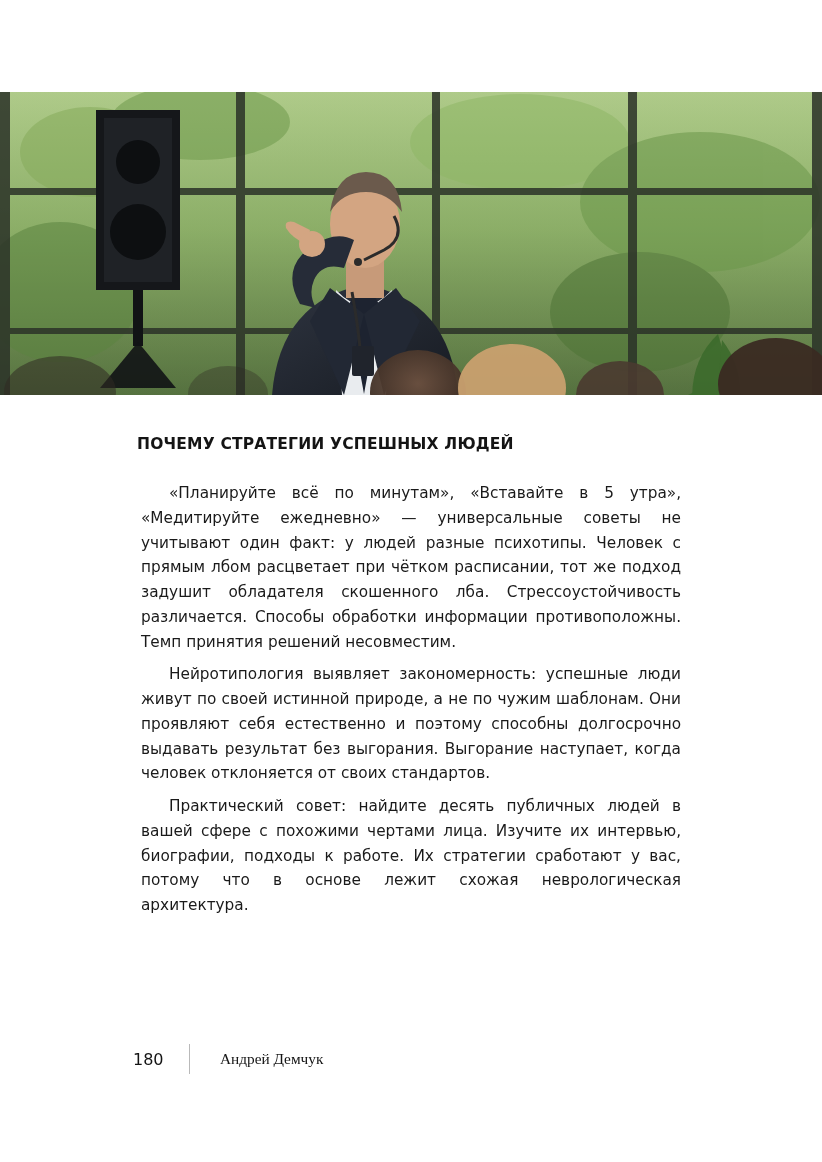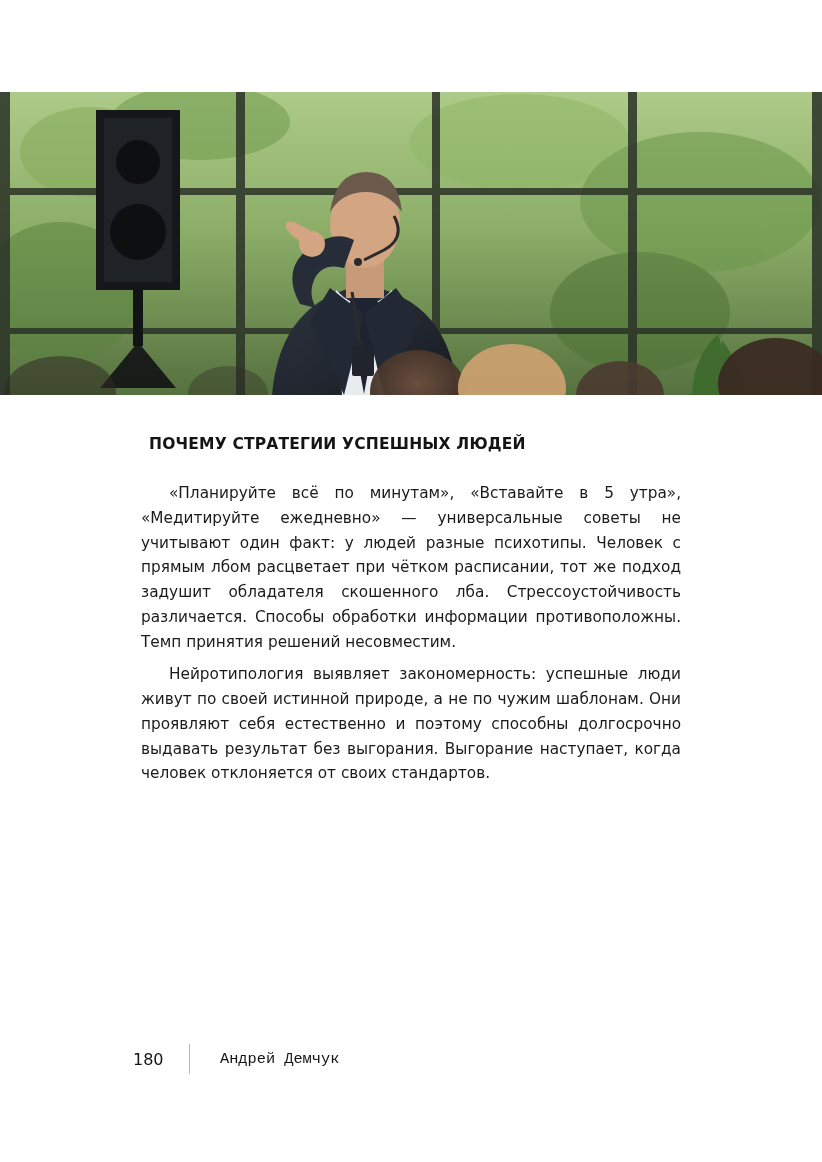--- a/index.html
+++ b/index.html
@@ -43,21 +43,21 @@
   }
 
   .heading {
     font-family: "DejaVu Sans", sans-serif;
     font-weight: bold;
     font-size: 15.5px;
     letter-spacing: 0.2px;
     line-height: 1.42;
     color: #141414;
     text-transform: uppercase;
-    margin: 0 0 26px 16px;
+    margin: 0 0 26px 4px;
   }
   .heading .line { display: block; }
 
   p.body {
     margin: 8px;
     font-family: "DejaVu Sans", sans-serif;
     font-size: 15.3px;
     line-height: 1.62;
     color: #1a1a1a;
     text-align: justify;
@@ -81,21 +81,21 @@
     color: #141414;
     width: 56px;
   }
   .rule {
     width: 1px;
     height: 30px;
     background: #b9b9b9;
     margin-right: 30px;
   }
   .author {
-    font-family: Liberation Mono, monospace;
+    font-family: Liberation Serif, serif;
     font-size: 15.3px;
     color: #141414;
   }
 </style>
 </head>
 <body>
 
 <div class="page">
 
   <div class="photo">
@@ -195,20 +195,21 @@
     </svg>
   </div>
 
   <div class="content">
     <h1 class="heading">
       <span class="line">ПОЧЕМУ СТРАТЕГИИ УСПЕШНЫХ ЛЮДЕЙ</span>
     </h1>
 
     <p class="body">«Планируйте всё по минутам», «Вставайте в 5 утра», «Медитируйте ежедневно» — универсальные советы не учитывают один факт: у людей разные психотипы. Человек с прямым лбом расцветает при чётком расписании, тот же подход задушит обладателя скошенного лба. Стрессоустойчивость различается. Способы обработки информации противоположны. Темп принятия решений несовместим.</p>
     <p class="body">Нейротипология выявляет закономерность: успешные люди живут по своей истинной природе, а не по чужим шаблонам. Они проявляют себя естественно и поэтому способны долгосрочно выдавать результат без выгорания. Выгорание наступает, когда человек отклоняется от своих стандартов.</p>
+    <p class="body">Практический совет: найдите десять публичных людей в вашей сфере с похожими чертами лица. Изучите их интервью, биографии, подходы к работе. Их стратегии сработают у вас, потому что в основе лежит схожая неврологическая архитектура.</p>
   </div>
 
   <div class="footer">
     <div class="folio">180</div>
     <div class="rule"></div>
     <div class="author">Андрей Демчук</div>
   </div>
 
 </div>
 

